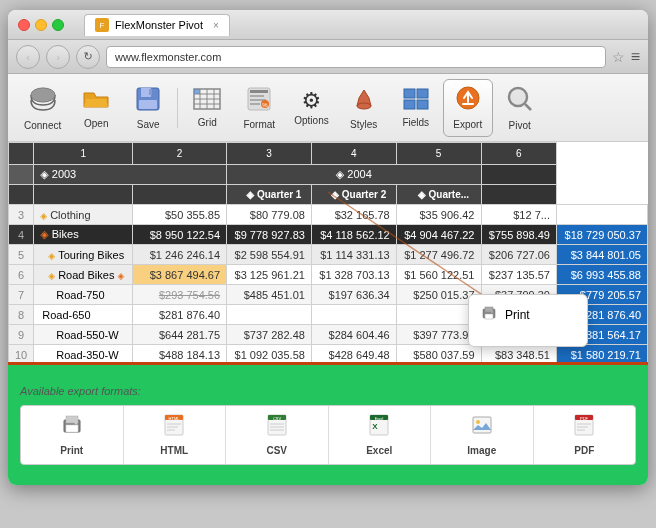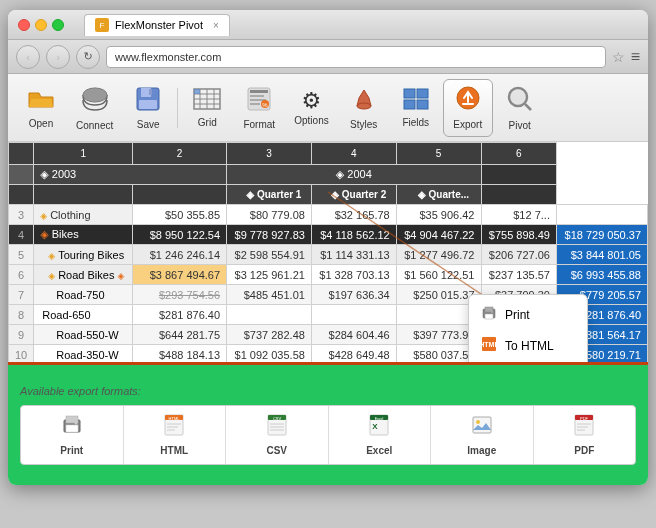--- a/index.html
+++ b/index.html
@@ -393,37 +393,37 @@
     <div class="address-bar">
       <span>www.flexmonster.com</span>
     </div>
     <span class="star-btn">☆</span>
     <span class="menu-btn">≡</span>
   </div>
 
   <div class="toolbar">
     <div class="toolbar-btn">
       <span class="toolbar-icon">
-        <svg width="28" height="24" viewBox="0 0 28 24">
-          <path d="M2 6 L2 20 L26 20 L26 10 L14 10 L12 6 Z" fill="#e8a020" stroke="#c88010" stroke-width="1"></path>
-          <path d="M4 12 L2 20 L26 20 L24 12 Z" fill="#f0b030"></path>
-        </svg>
-      </span>
-      <span>Open</span>
-    </div>
-    <div class="toolbar-btn">
-      <span class="toolbar-icon">
         <svg width="28" height="28" viewBox="0 0 28 28">
           <ellipse cx="14" cy="10" rx="12" ry="7" fill="#888" stroke="#666" stroke-width="1"></ellipse>
           <path d="M2 10 Q2 20 14 20 Q26 20 26 10" fill="none" stroke="#666" stroke-width="1.5"></path>
           <path d="M2 15 Q2 25 14 25 Q26 25 26 15" fill="none" stroke="#666" stroke-width="1.5"></path>
           <ellipse cx="14" cy="10" rx="12" ry="7" fill="#aaa" opacity="0.5"></ellipse>
         </svg>
       </span>
       <span>Connect</span>
+    </div>
+    <div class="toolbar-btn">
+      <span class="toolbar-icon">
+        <svg width="28" height="24" viewBox="0 0 28 24">
+          <path d="M2 6 L2 20 L26 20 L26 10 L14 10 L12 6 Z" fill="#e8a020" stroke="#c88010" stroke-width="1"></path>
+          <path d="M4 12 L2 20 L26 20 L24 12 Z" fill="#f0b030"></path>
+        </svg>
+      </span>
+      <span>Open</span>
     </div>
     <div class="toolbar-btn">
       <span class="toolbar-icon">
         <svg width="26" height="26" viewBox="0 0 26 26">
           <rect x="2" y="2" width="22" height="22" rx="2" fill="#6688cc" stroke="#4466aa" stroke-width="1"></rect>
           <rect x="6" y="2" width="10" height="9" fill="#aabbee"></rect>
           <rect x="14" y="3" width="3" height="6" fill="#8899cc"></rect>
           <rect x="4" y="14" width="18" height="9" rx="1" fill="#aabbee"></rect>
         </svg>
       </span>
@@ -623,29 +623,20 @@
         <div class="export-dropdown-item">
           <span>
             <svg width="16" height="16" viewBox="0 0 16 16">
               <rect x="2" y="4" width="12" height="9" rx="1" fill="#888" stroke="#666" stroke-width="0.5"></rect>
               <rect x="4" y="2" width="8" height="5" fill="#aaa" stroke="#888" stroke-width="0.5"></rect>
               <rect x="4" y="9" width="8" height="5" fill="white" stroke="#aaa" stroke-width="0.5"></rect>
               <circle cx="11" cy="7" r="1" fill="#aaa"></circle>
             </svg>
           </span>
           <span>Print</span>
-        </div>
-        <div class="export-dropdown-item">
-          <span>
-            <svg width="16" height="16" viewBox="0 0 16 16">
-              <rect x="1" y="1" width="14" height="14" rx="1" fill="#e87020"></rect>
-              <text x="8" y="11" text-anchor="middle" font-size="7" fill="white" font-weight="bold">HTML</text>
-            </svg>
-          </span>
-          <span>To HTML</span>
         </div>
         <div class="export-dropdown-item">
           
           
         </div>
       </div>
 
       <svg class="diagonal-overlay">
         <line x1="320" y1="50" x2="500" y2="170" stroke="rgba(180,80,20,0.6)" stroke-width="1.5" stroke-dasharray="none"></line>
       </svg>

